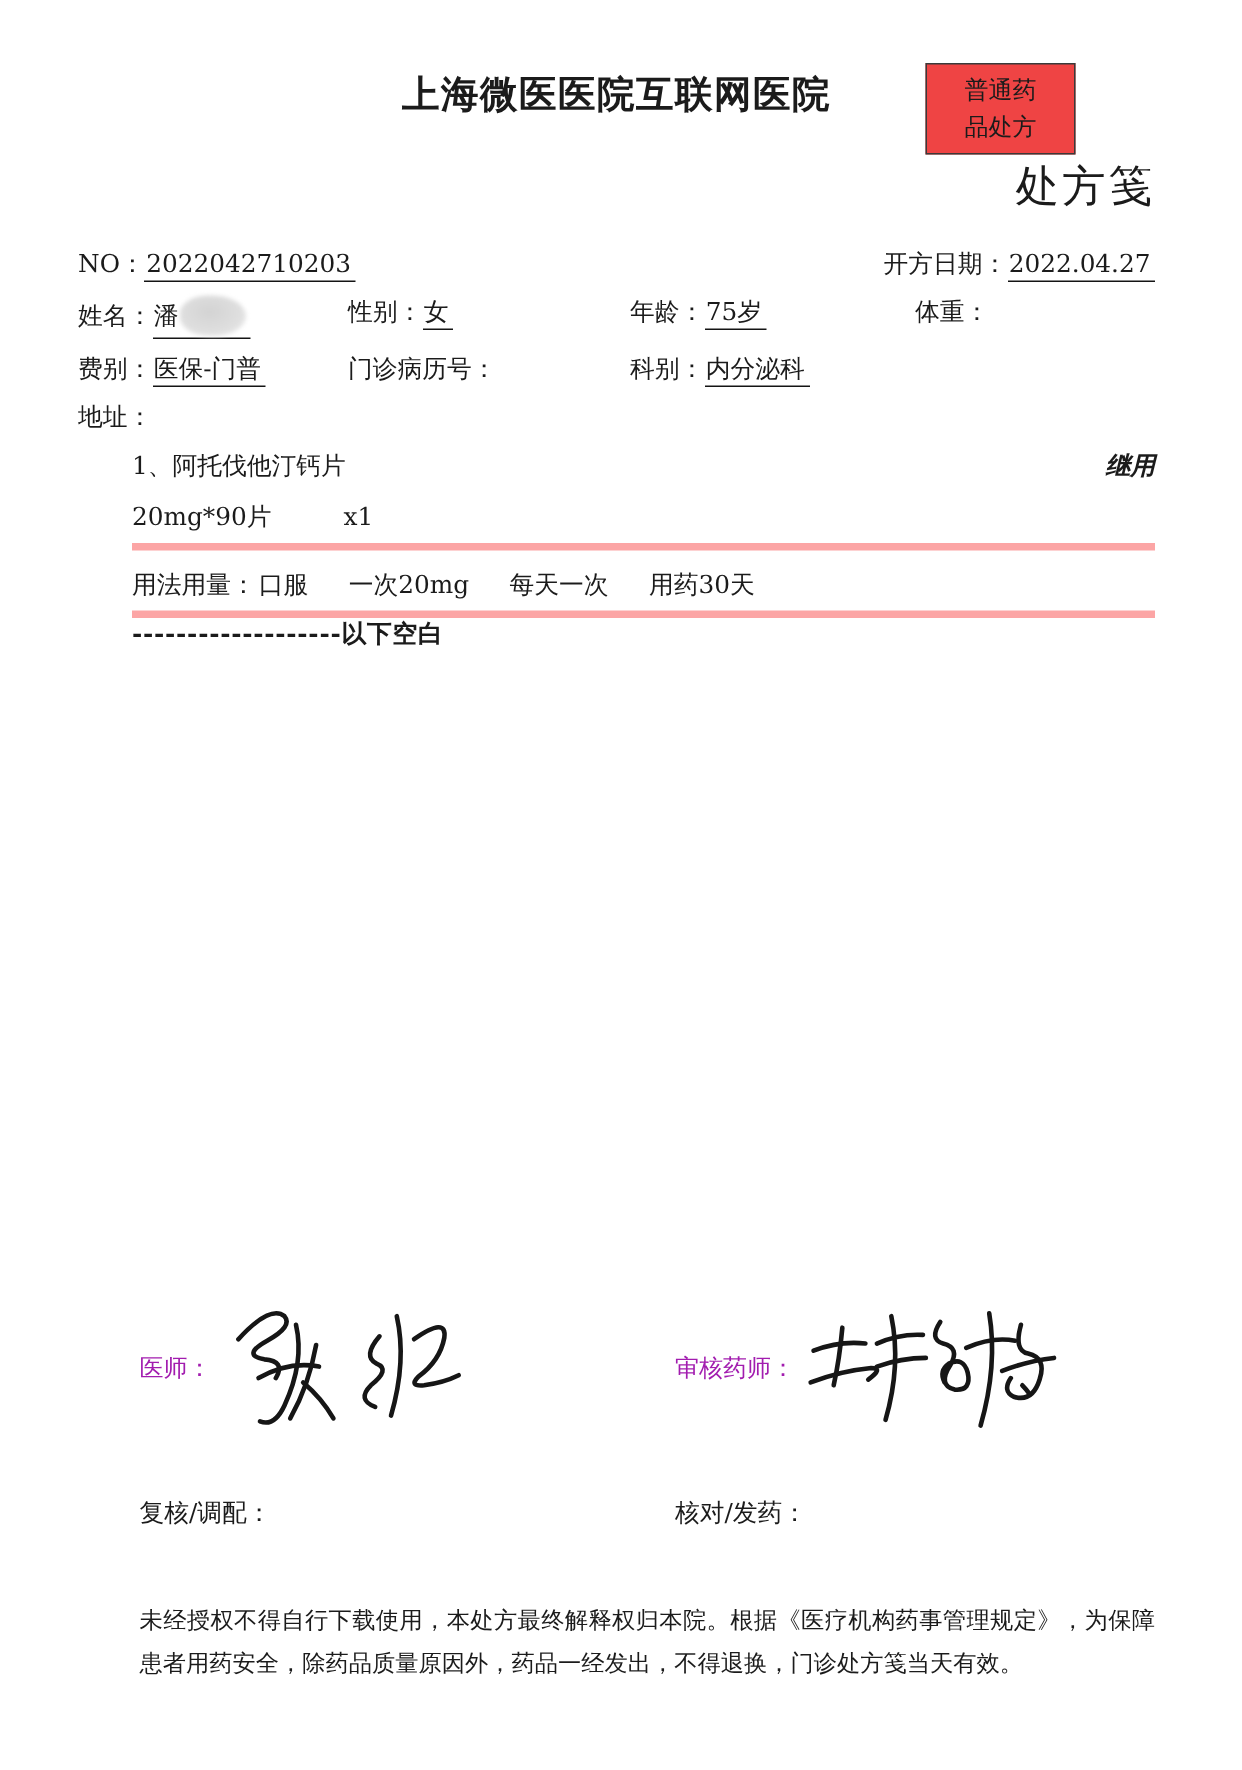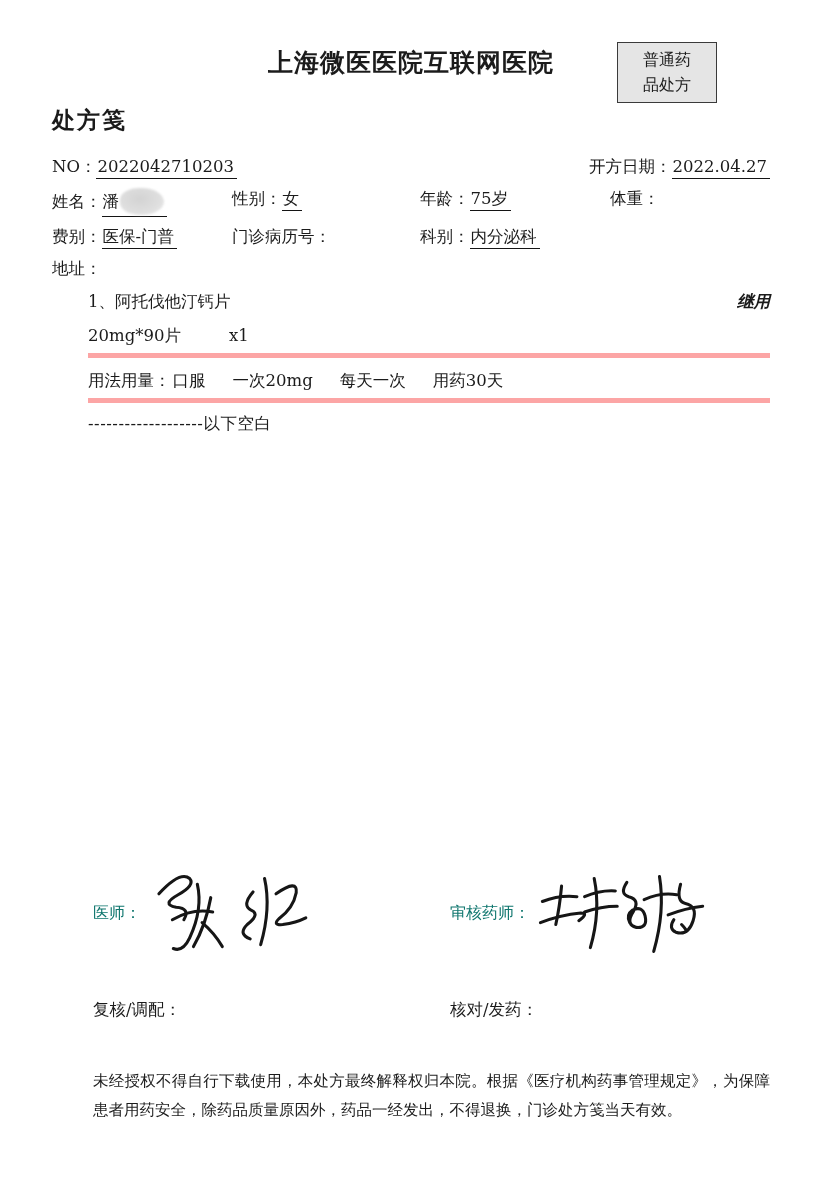--- a/index.html
+++ b/index.html
@@ -24,27 +24,27 @@
     letter-spacing:1px;
   }
   .tag-box{
     position:absolute;
     left:617px; top:42px;
     width:100px; height:61px;
     border:1.5px solid #3a3a3a;
     display:flex; flex-direction:column;
     align-items:center; justify-content:center;
     font-size:16px; line-height:1.55;
-    background:#e5e5e5;
+    background:#ef4444;
   }
   .doc-title{
     margin-top:26px;
-    text-align:left;
-    font-size:23px;
-    font-weight:bold;
+    text-align:right;
+    font-size:29px;
+    font-weight:normal;
     letter-spacing:2px;
   }
   
   .info{ margin-top:20px; }
   .info-row{ display:flex; line-height:21px; margin-bottom:9px; }
   .info-row.grid4{ display:grid; grid-template-columns:180px 188px 190px 1fr; }
   .info-row.split{ justify-content:space-between; }
   .lbl{ white-space:nowrap; }
   .uv{
     border-bottom:1px solid #141414;
@@ -77,30 +77,30 @@
   }
   .rp-tag{ font-weight:bold;font-style:italic; }
   .rp-line2, .rp-line3{
     margin-top:12px;
     border-bottom:5px solid #fca5a5;
     padding-bottom:6px;
     line-height:22px;
   }
   .rp-qty{ margin-left:48px; }
   .usage-seg{ margin-right:27px; }
-  .end-note{ margin-left:36px; margin-top:10px; letter-spacing:0.5px; }
+  .end-note{ margin-left:36px; margin-top:0; letter-spacing:0.5px;font-weight:bold; }
   
   .sig-row{
     display:flex; align-items:center;
     margin-top:428px; height:100px;
     margin-left:41px;
   }
   .sig-cell{ display:flex; align-items:center; }
   .sig-cell.first{ width:357px; }
-  .sig-label{ font-size:16px; color:#0f766e; white-space:nowrap; }
+  .sig-label{ font-size:16px; color:#a21caf; white-space:nowrap; }
   .sig-svg{ margin-left:4px; }
   .sig-svg path{
     fill:none; stroke:#161616; stroke-width:3.2;
     stroke-linecap:round; stroke-linejoin:round;
   }
   .check-row{ display:flex; margin-top:36px; margin-left:41px; }
   .check-cell.first{ width:357px; }
   
   .footer{
     margin-top:46px;

